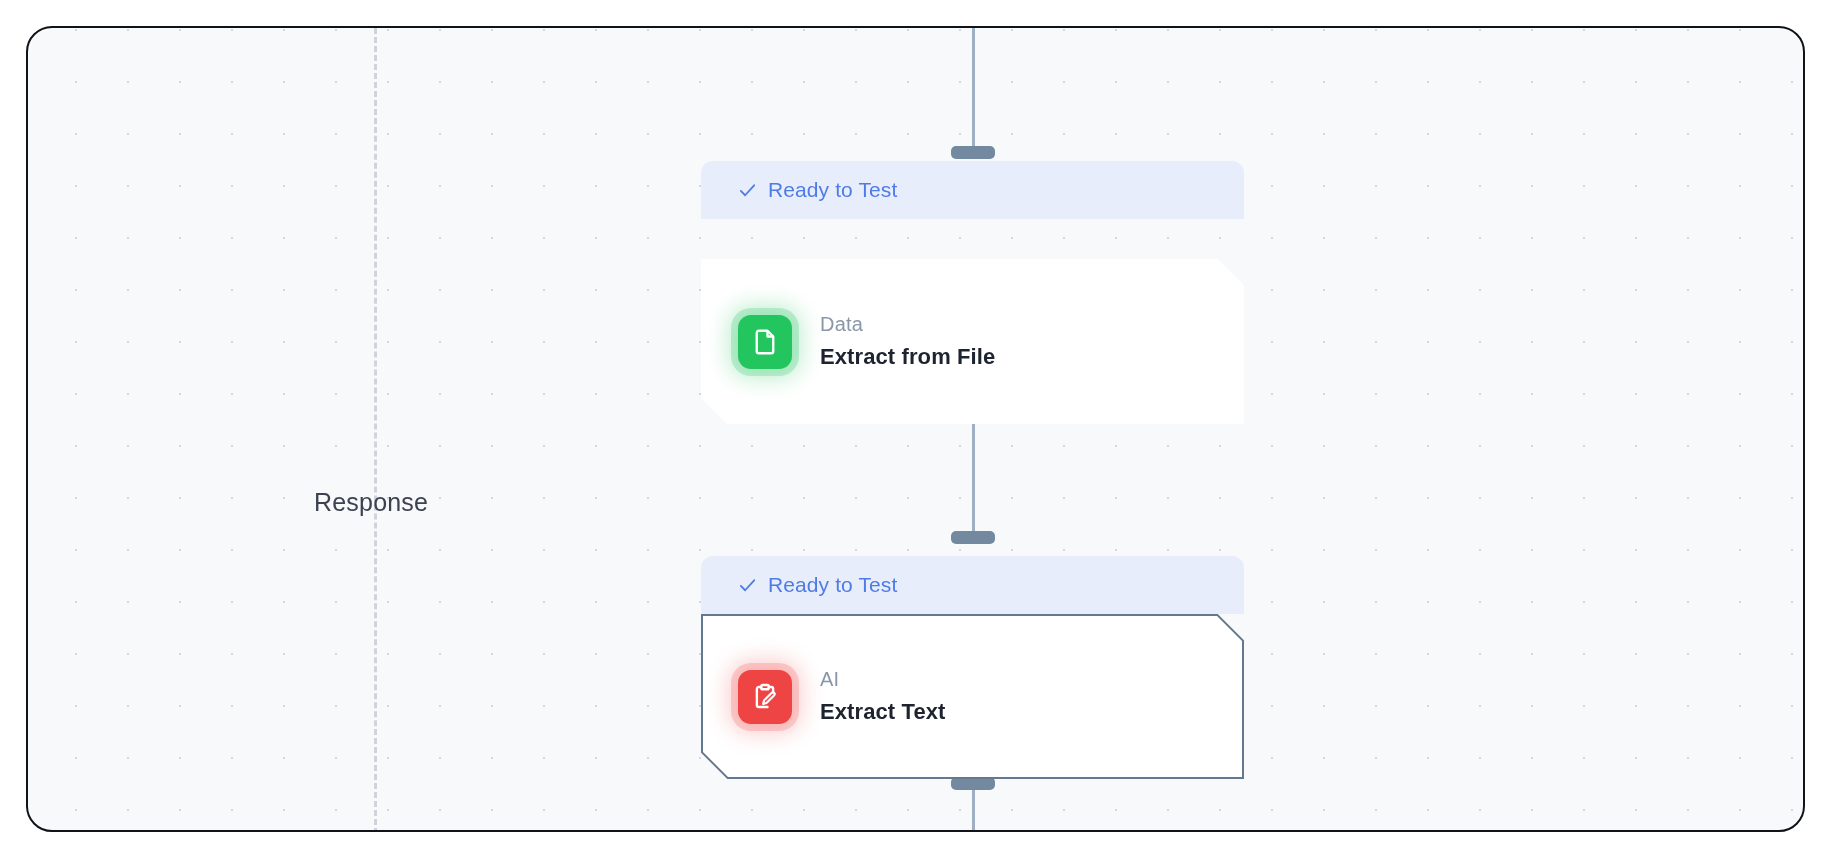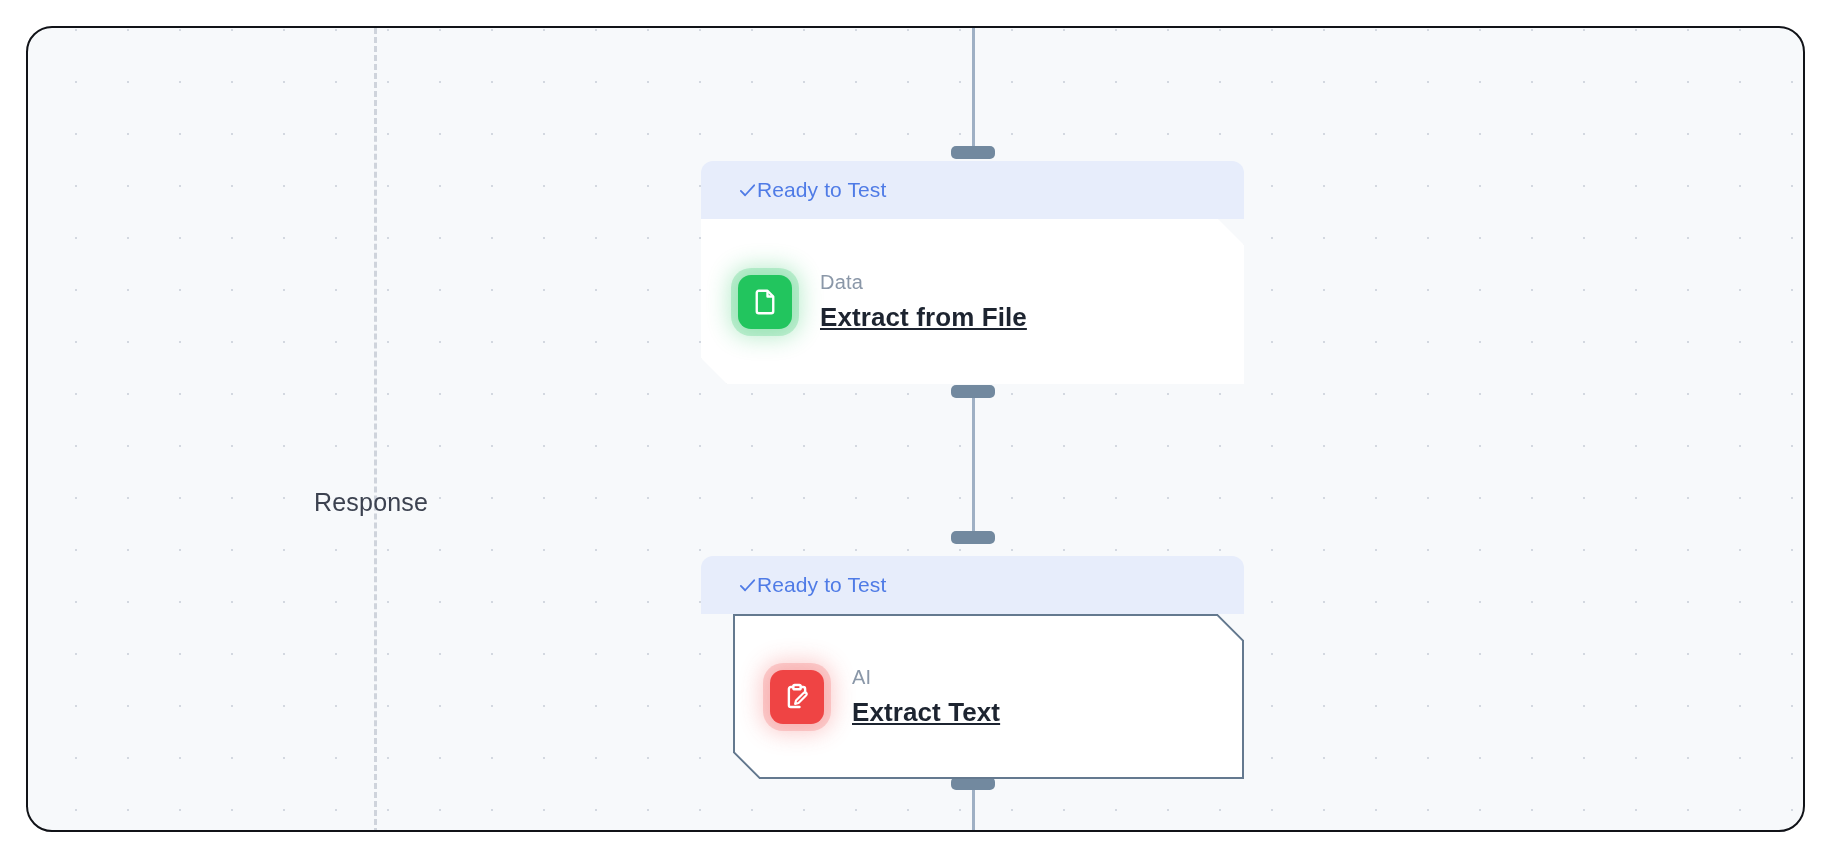--- a/index.html
+++ b/index.html
@@ -106,21 +106,21 @@
   .node-generate { top: 528px; }
 
   .node-header {
     height: 58px;
     background: #e7edfb;
     border-radius: 12px 12px 0 0;
     display: flex;
     align-items: center;
     padding-left: 37px;
     box-sizing: border-box;
-    gap: 0;
+    gap: 11px;
   }
 
   .check-icon {
     display: block;
     width: 19px;
     height: 19px;
     flex: none;
   }
 
   .status-text {
@@ -138,26 +138,26 @@
     display: flex;
     align-items: center;
     padding-left: 37px;
     box-sizing: border-box;
     gap: 28px;
     clip-path: polygon(0 0, calc(100% - 26px) 0, 100% 26px, 100% 100%,
                        26px 100%, 0 calc(100% - 26px));
   }
   .node-extract .node-body {
     box-shadow: 0 5px 14px rgba(30, 42, 70, 0.10);
+    margin-top: 40px;
   }
   
   .node-generate .node-body {
     background:
       linear-gradient(#ffffff, #ffffff) padding-box;
-    margin-left: 32px;
   }
   .node-generate .node-body::before {
     content: "";
     position: absolute;
     left: 0; top: 0; right: 0; bottom: 0;
     background: #64798f;
     clip-path: polygon(0 0, calc(100% - 26px) 0, 100% 26px, 100% 100%,
                        26px 100%, 0 calc(100% - 26px));
     z-index: 0;
   }
@@ -199,25 +199,24 @@
   }
 
   .node-text { display: flex; flex-direction: column; gap: 8px; }
 
   .node-category {
     font-size: 20px;
     color: #8a97a8;
     letter-spacing: 0.2px;
   }
   .node-title {
-    font-size: 26px;
+    font-size: 22px;
     font-weight: bold;
     color: #1d2430;
     letter-spacing: 0.1px;
-    text-decoration: underline;
   }
 </style>
 </head>
 <body>
 
 <div class="app-frame">
   <div class="canvas">
 
     <div class="dot-grid"></div>
 

